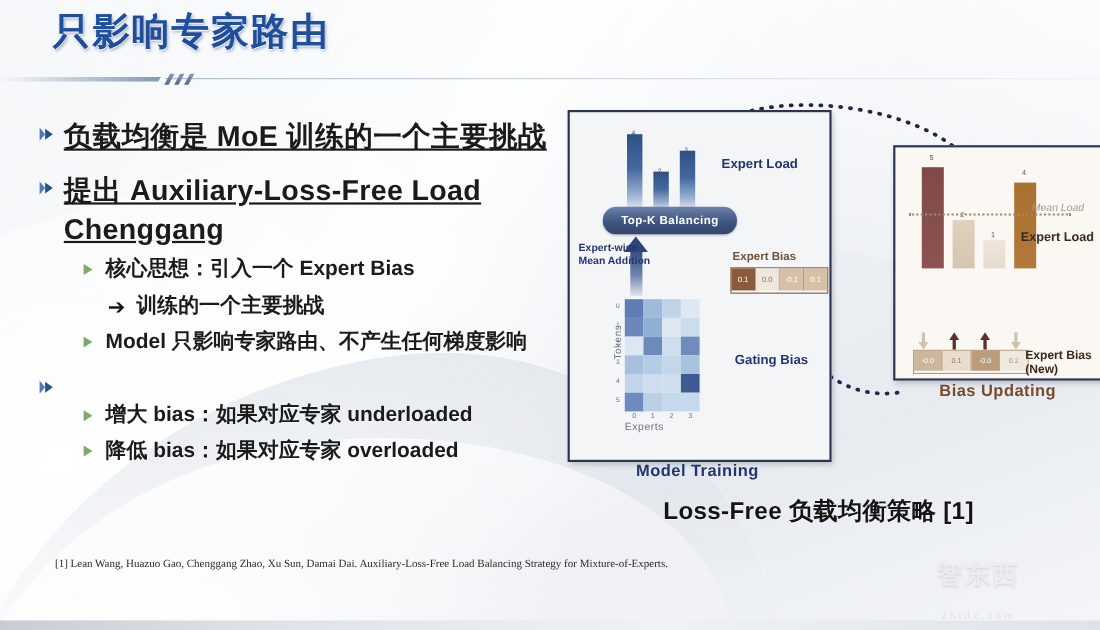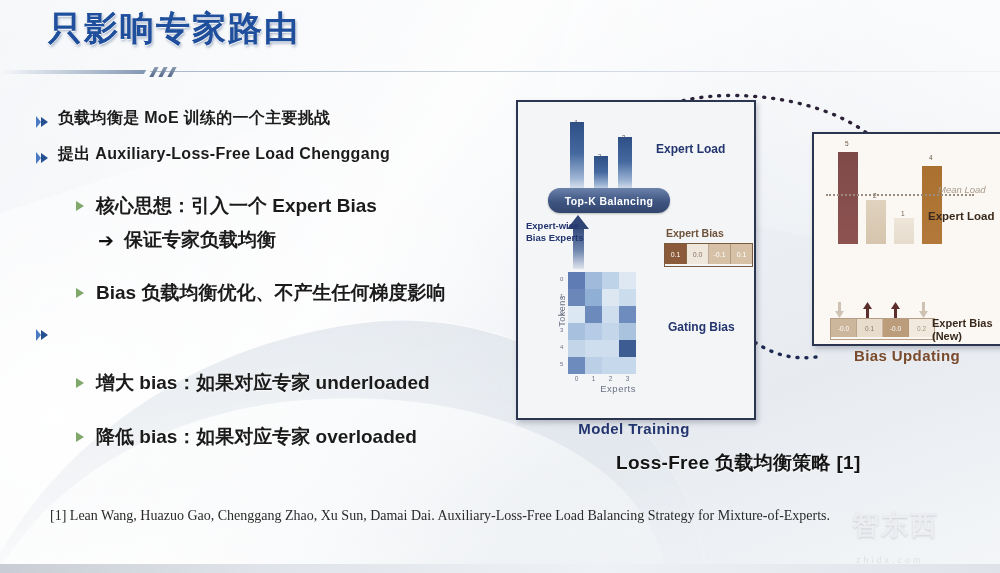--- a/index.html
+++ b/index.html
@@ -52,28 +52,28 @@
     background:linear-gradient(180deg,#8b9cb3,#54688a);transform:skewX(-28deg);}
 
   
   .bullets{position:absolute;left:36px;top:93px;width:500px;}
   .b{display:flex;align-items:flex-start;margin-bottom:3px;}
   .b .mk{flex:0 0 auto;}
   .b .tx{color:#1b1b1b;text-shadow:0 1px 1px rgba(255,255,255,.85);}
 
   .lvl1{margin-top:14px;}
   .lvl1 .mk{width:22px;padding-top:9px;}
-  .lvl1 .tx{font-size:16px;font-weight:bold;line-height:1.35;letter-spacing:.3px;}
+  .lvl1 .tx{font-size:26px;font-weight:bold;line-height:1.35;letter-spacing:.3px;text-decoration:underline;}
   .tri1wrap{position:relative;width:14px;height:13px;}
   .tri1wrap:before{content:"";position:absolute;left:0;top:0;width:0;height:0;
     border-left:5px solid #4a7ac4;border-top:6px solid transparent;border-bottom:6px solid transparent;}
   .tri1wrap:after{content:"";position:absolute;left:5px;top:1px;width:0;height:0;
     border-left:7px solid #24508f;border-top:5px solid transparent;border-bottom:5px solid transparent;}
 
-  .lvl2{margin-top:28px;margin-left:40px;}
+  .lvl2{margin-top:6px;margin-left:40px;}
   .lvl2 .mk{width:20px;padding-top:8px;}
   .lvl2 .tx{font-size:19px;font-weight:bold;line-height:1.35;}
   .tri2{width:0;height:0;border-left:8px solid #7fa86a;
     border-top:5px solid transparent;border-bottom:5px solid transparent;}
 
   .lvl3{margin-top:8px;margin-left:62px;}
   .lvl3 .mk{width:26px;padding-top:2px;font-size:19px;font-weight:bold;color:#111;}
   .lvl3 .tx{font-size:19px;font-weight:bold;line-height:1.35;}
 
   
@@ -109,21 +109,21 @@
   .ebias-row .c{width:21px;height:20px;display:flex;align-items:center;justify-content:center;
     font-size:7px;color:#fff;border-right:1px solid rgba(140,110,80,.5);}
   .heat{position:absolute;left:50px;top:170px;}
   .heat .row{display:flex;}
   .heat .cell{width:17px;height:17px;}
   .heat .ylab{position:absolute;left:-22px;top:34px;font-size:9px;color:#6a7183;
     transform:rotate(-90deg);transform-origin:center;letter-spacing:.5px;}
   .heat .ytick{position:absolute;left:-8px;font-size:6px;color:#6a7183;}
   .heat .xticks{display:flex;margin-top:1px;}
   .heat .xticks span{width:17px;text-align:center;font-size:6.5px;color:#6a7183;}
-  .heat .xlab{text-align:right;font-size:9.5px;color:#6a7183;margin-top:1px;letter-spacing:.5px;}
+  .heat .xlab{text-align:left;font-size:9.5px;color:#6a7183;margin-top:1px;letter-spacing:.5px;}
   .gating{position:absolute;left:150px;top:218px;font-size:12px;font-weight:bold;color:#23356e;}
 
   
   .bu-bars{position:absolute;left:18px;top:14px;width:116px;height:96px;}
   .bu-bars .bar{position:absolute;bottom:0;width:20px;}
   .bu-bars .bnum{position:absolute;font-size:6.5px;color:#6b5a48;}
   .meanline{position:absolute;left:12px;top:60px;width:148px;border-top:2px dotted #9a8c7c;}
   .mean-lbl{position:absolute;left:124px;top:50px;font-size:9.5px;font-style:italic;color:#a79a8c;}
   .expload2{position:absolute;left:114px;top:76px;font-size:11.5px;font-weight:bold;color:#3a2a1c;}
   .funnel{position:absolute;left:14px;top:108px;width:124px;height:62px;
@@ -131,29 +131,29 @@
     clip-path:polygon(12% 0,88% 0,100% 100%,0 100%);}
   .funnel .t{position:absolute;left:0;top:10px;width:124px;text-align:center;
     font-size:11.5px;font-weight:bold;color:#4a3322;line-height:1.25;}
   .arrows{position:absolute;left:20px;top:168px;width:112px;height:16px;}
   .bbias-row{position:absolute;left:16px;top:184px;display:flex;height:20px;border:1px solid #b59c82;}
   .bbias-row .c{width:25px;height:18px;display:flex;align-items:center;justify-content:center;
     font-size:6.5px;color:#fff;border-right:1px solid rgba(170,140,110,.45);}
   .ebias-new{position:absolute;left:118px;top:183px;font-size:11px;font-weight:bold;color:#3a2a1c;
     line-height:1.2;}
 
-  .fig-caption{position:absolute;left:616px;top:450px;font-size:19px;font-weight:bold;color:#141414;
+  .fig-caption{position:absolute;left:603px;top:450px;font-size:22px;font-weight:bold;color:#141414;
     text-shadow:0 1px 1px rgba(255,255,255,.85);letter-spacing:.3px;}
 
   .footnote{position:absolute;left:50px;top:505px;width:900px;
-    font-family:"Liberation Serif","DejaVu Serif",serif;font-size:14px;color:#2a2a2a;line-height:1.5;}
+    font-family:"Liberation Serif","DejaVu Serif",serif;font-size:10px;color:#2a2a2a;line-height:1.5;}
   .footnote .ind{display:block;padding-left:18px;}
 
   .wm{position:absolute;right:8px;bottom:8px;width:140px;height:58px;opacity:.55;}
-  .wm .logo{position:absolute;left:0;top:0;font-size:27px;font-weight:bold;color:#e8e9ec;
+  .wm .logo{position:absolute;left:0;top:0;font-size:23px;font-weight:bold;color:#e8e9ec;
     letter-spacing:2px;text-shadow:0 1px 2px rgba(120,125,135,.55);}
   .wm .dom{position:absolute;left:4px;bottom:0;font-size:9px;letter-spacing:3px;color:#cfd2d8;}
 </style>
 </head>
 <body>
 
 <div id="slide">
 
   <div class="swoosh sw1"></div>
   <div class="swoosh sw4"></div>
@@ -189,28 +189,28 @@
 
     <div class="b lvl2">
       <div class="mk">
           <div class="tri2"></div>
         </div>
       <div class="tx">核心思想：引入一个 Expert Bias</div>
     </div>
 
     <div class="b lvl3">
       <div class="mk">➔</div>
-      <div class="tx">保证专家负载均衡</div>
+      <div class="tx">训练的一个主要挑战</div>
     </div>
 
     <div class="b lvl2">
       <div class="mk">
           <div class="tri2"></div>
         </div>
-      <div class="tx">Bias 负载均衡优化、不产生任何梯度影响</div>
+      <div class="tx">Model 只影响专家路由、不产生任何梯度影响</div>
     </div>
 
     <div class="b lvl1">
       <div class="mk">
           <div class="tri1wrap"></div>
         </div>
     </div>
 
     <div class="b lvl2">
       <div class="mk">
@@ -250,21 +250,21 @@
       </div>
 
       <div class="expload">Expert Load</div>
 
       <div class="topk">Top-K Balancing</div>
 
       <div class="upArrow">
         <div class="shaft"></div>
           <div class="head"></div>
       </div>
-      <div class="ewba">Expert-wise Bias Experts</div>
+      <div class="ewba">Expert-wise Mean Addition</div>
 
       <div class="ebias-lbl">Expert Bias</div>
       <div class="ebias-row">
         <div class="c" style="background:#8a5a3a">0.1</div>
         <div class="c" style="background:#efe6dc;color:#8a7663">0.0</div>
         <div class="c" style="background:#d6c1a7;color:#fff">-0.1</div>
         <div class="c" style="background:#d6c1a7;color:#fff;border-right:none">0.1</div>
       </div>
 
       <div class="heat">

